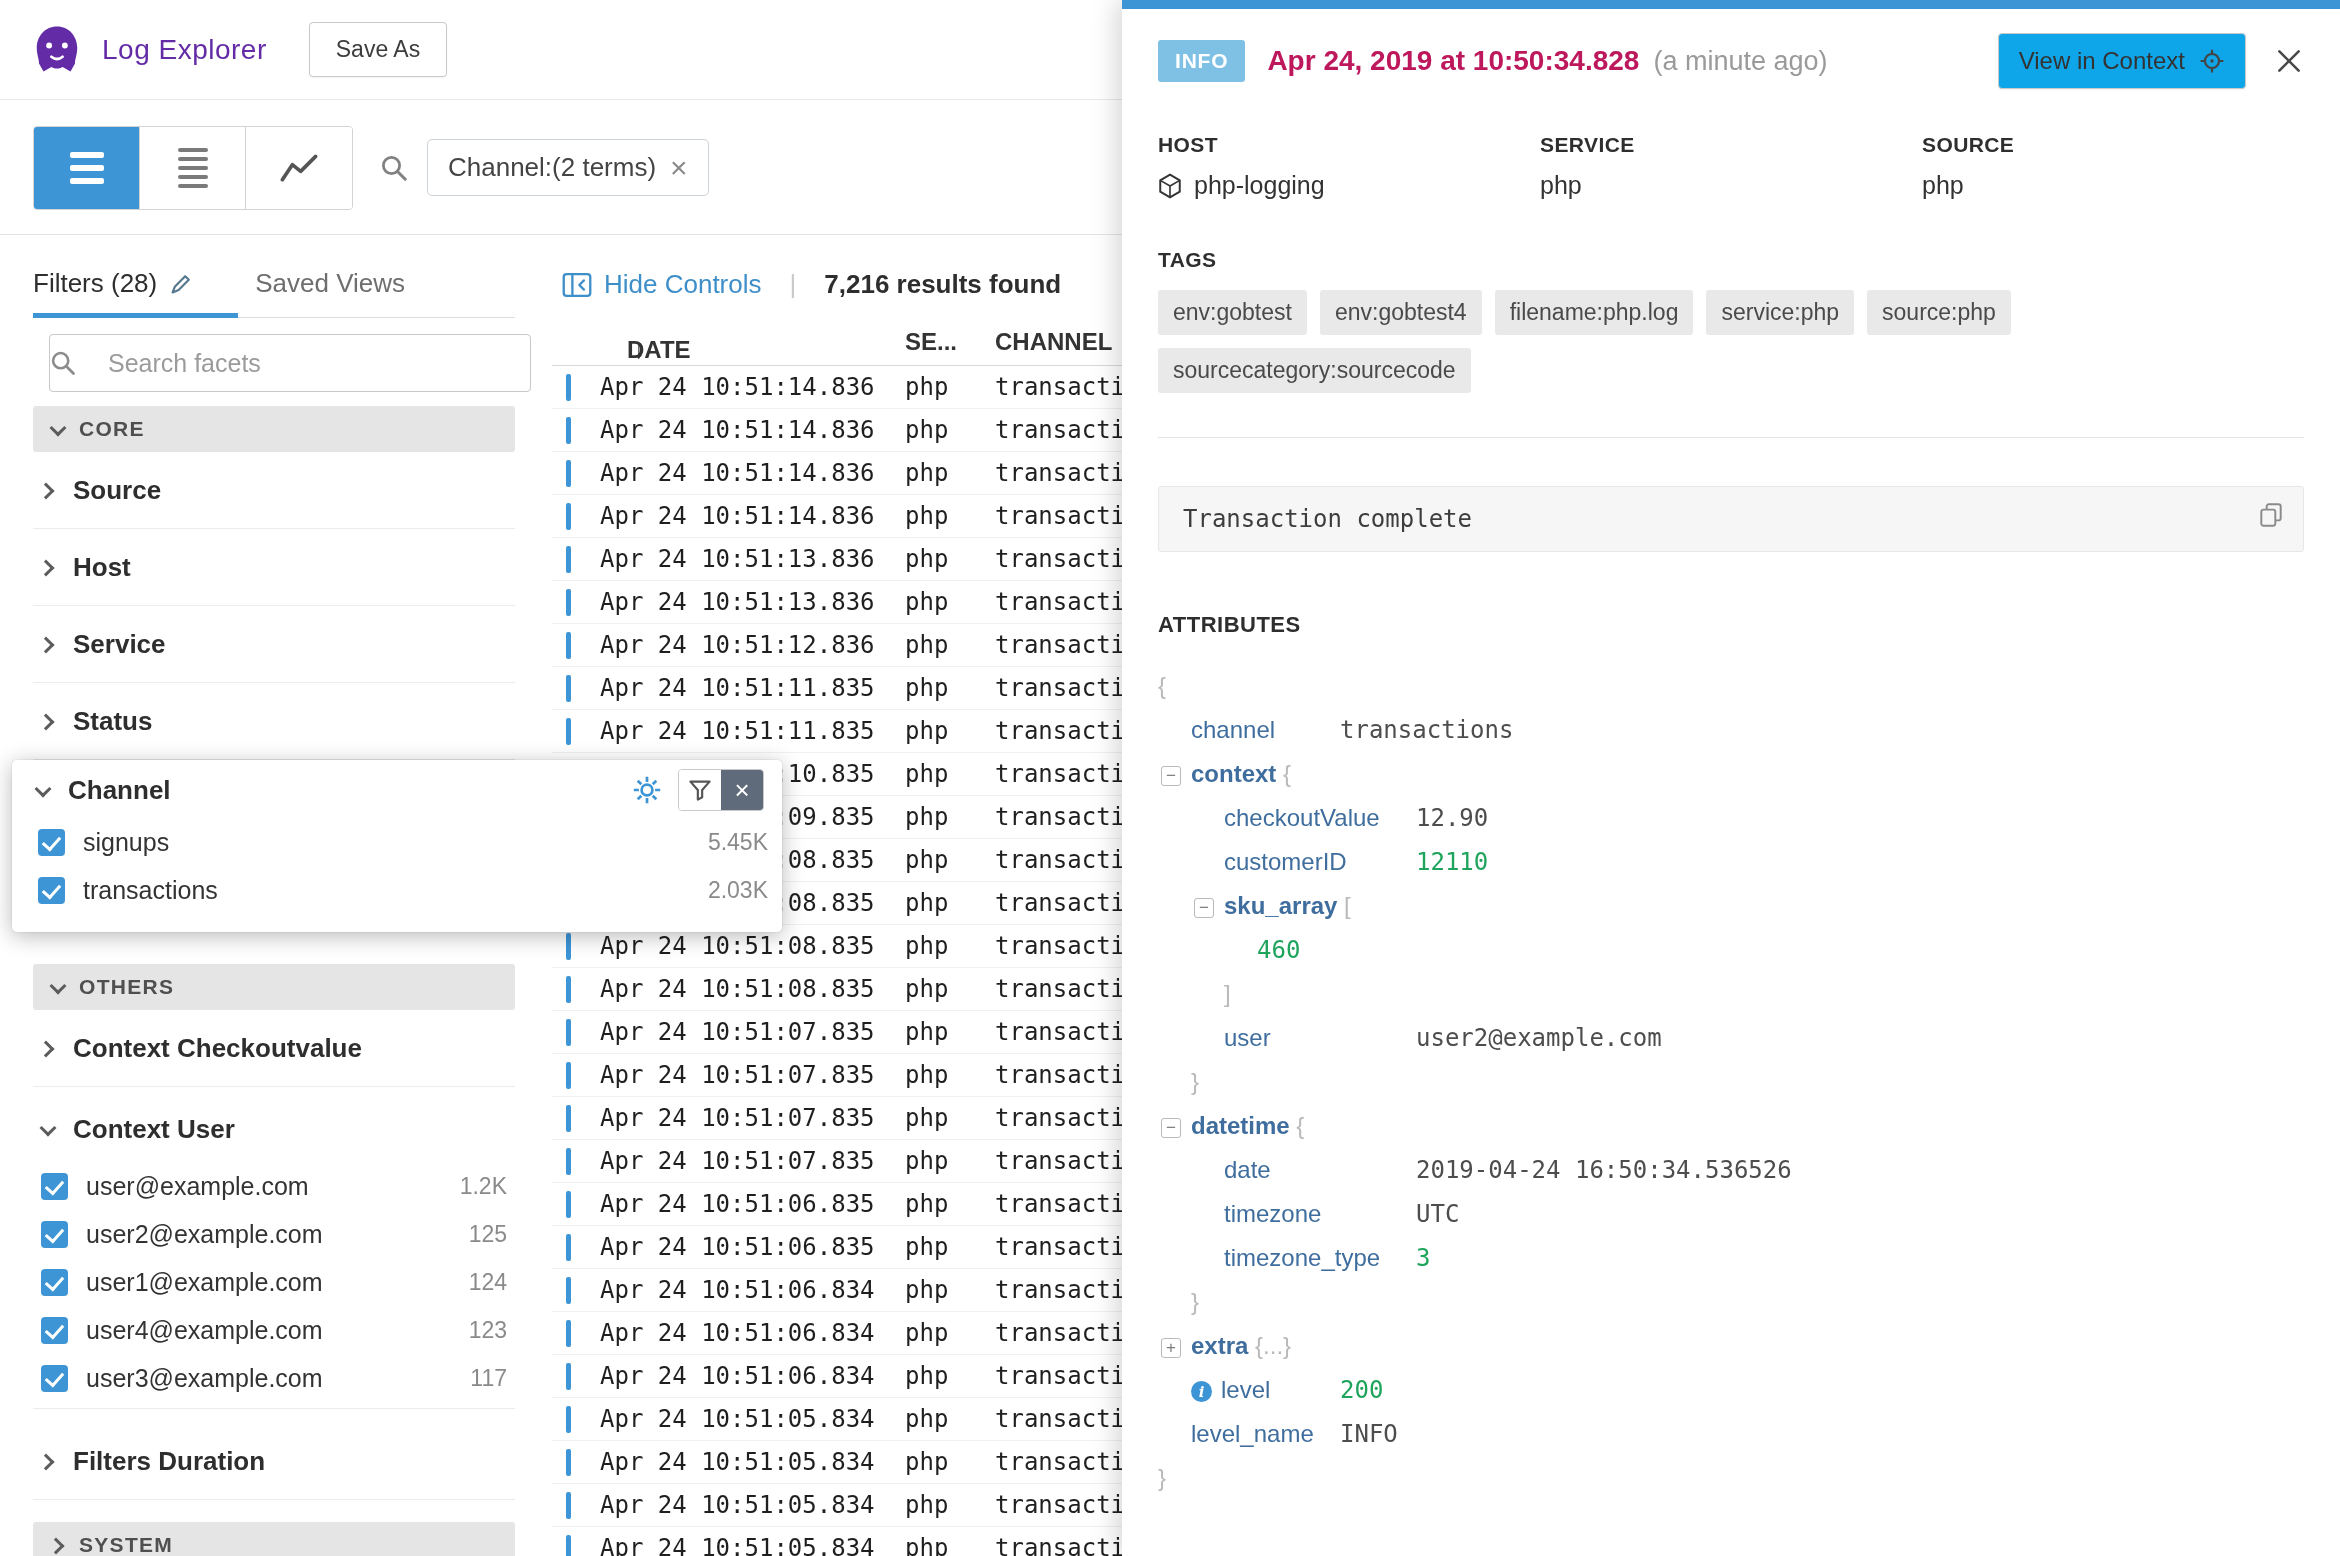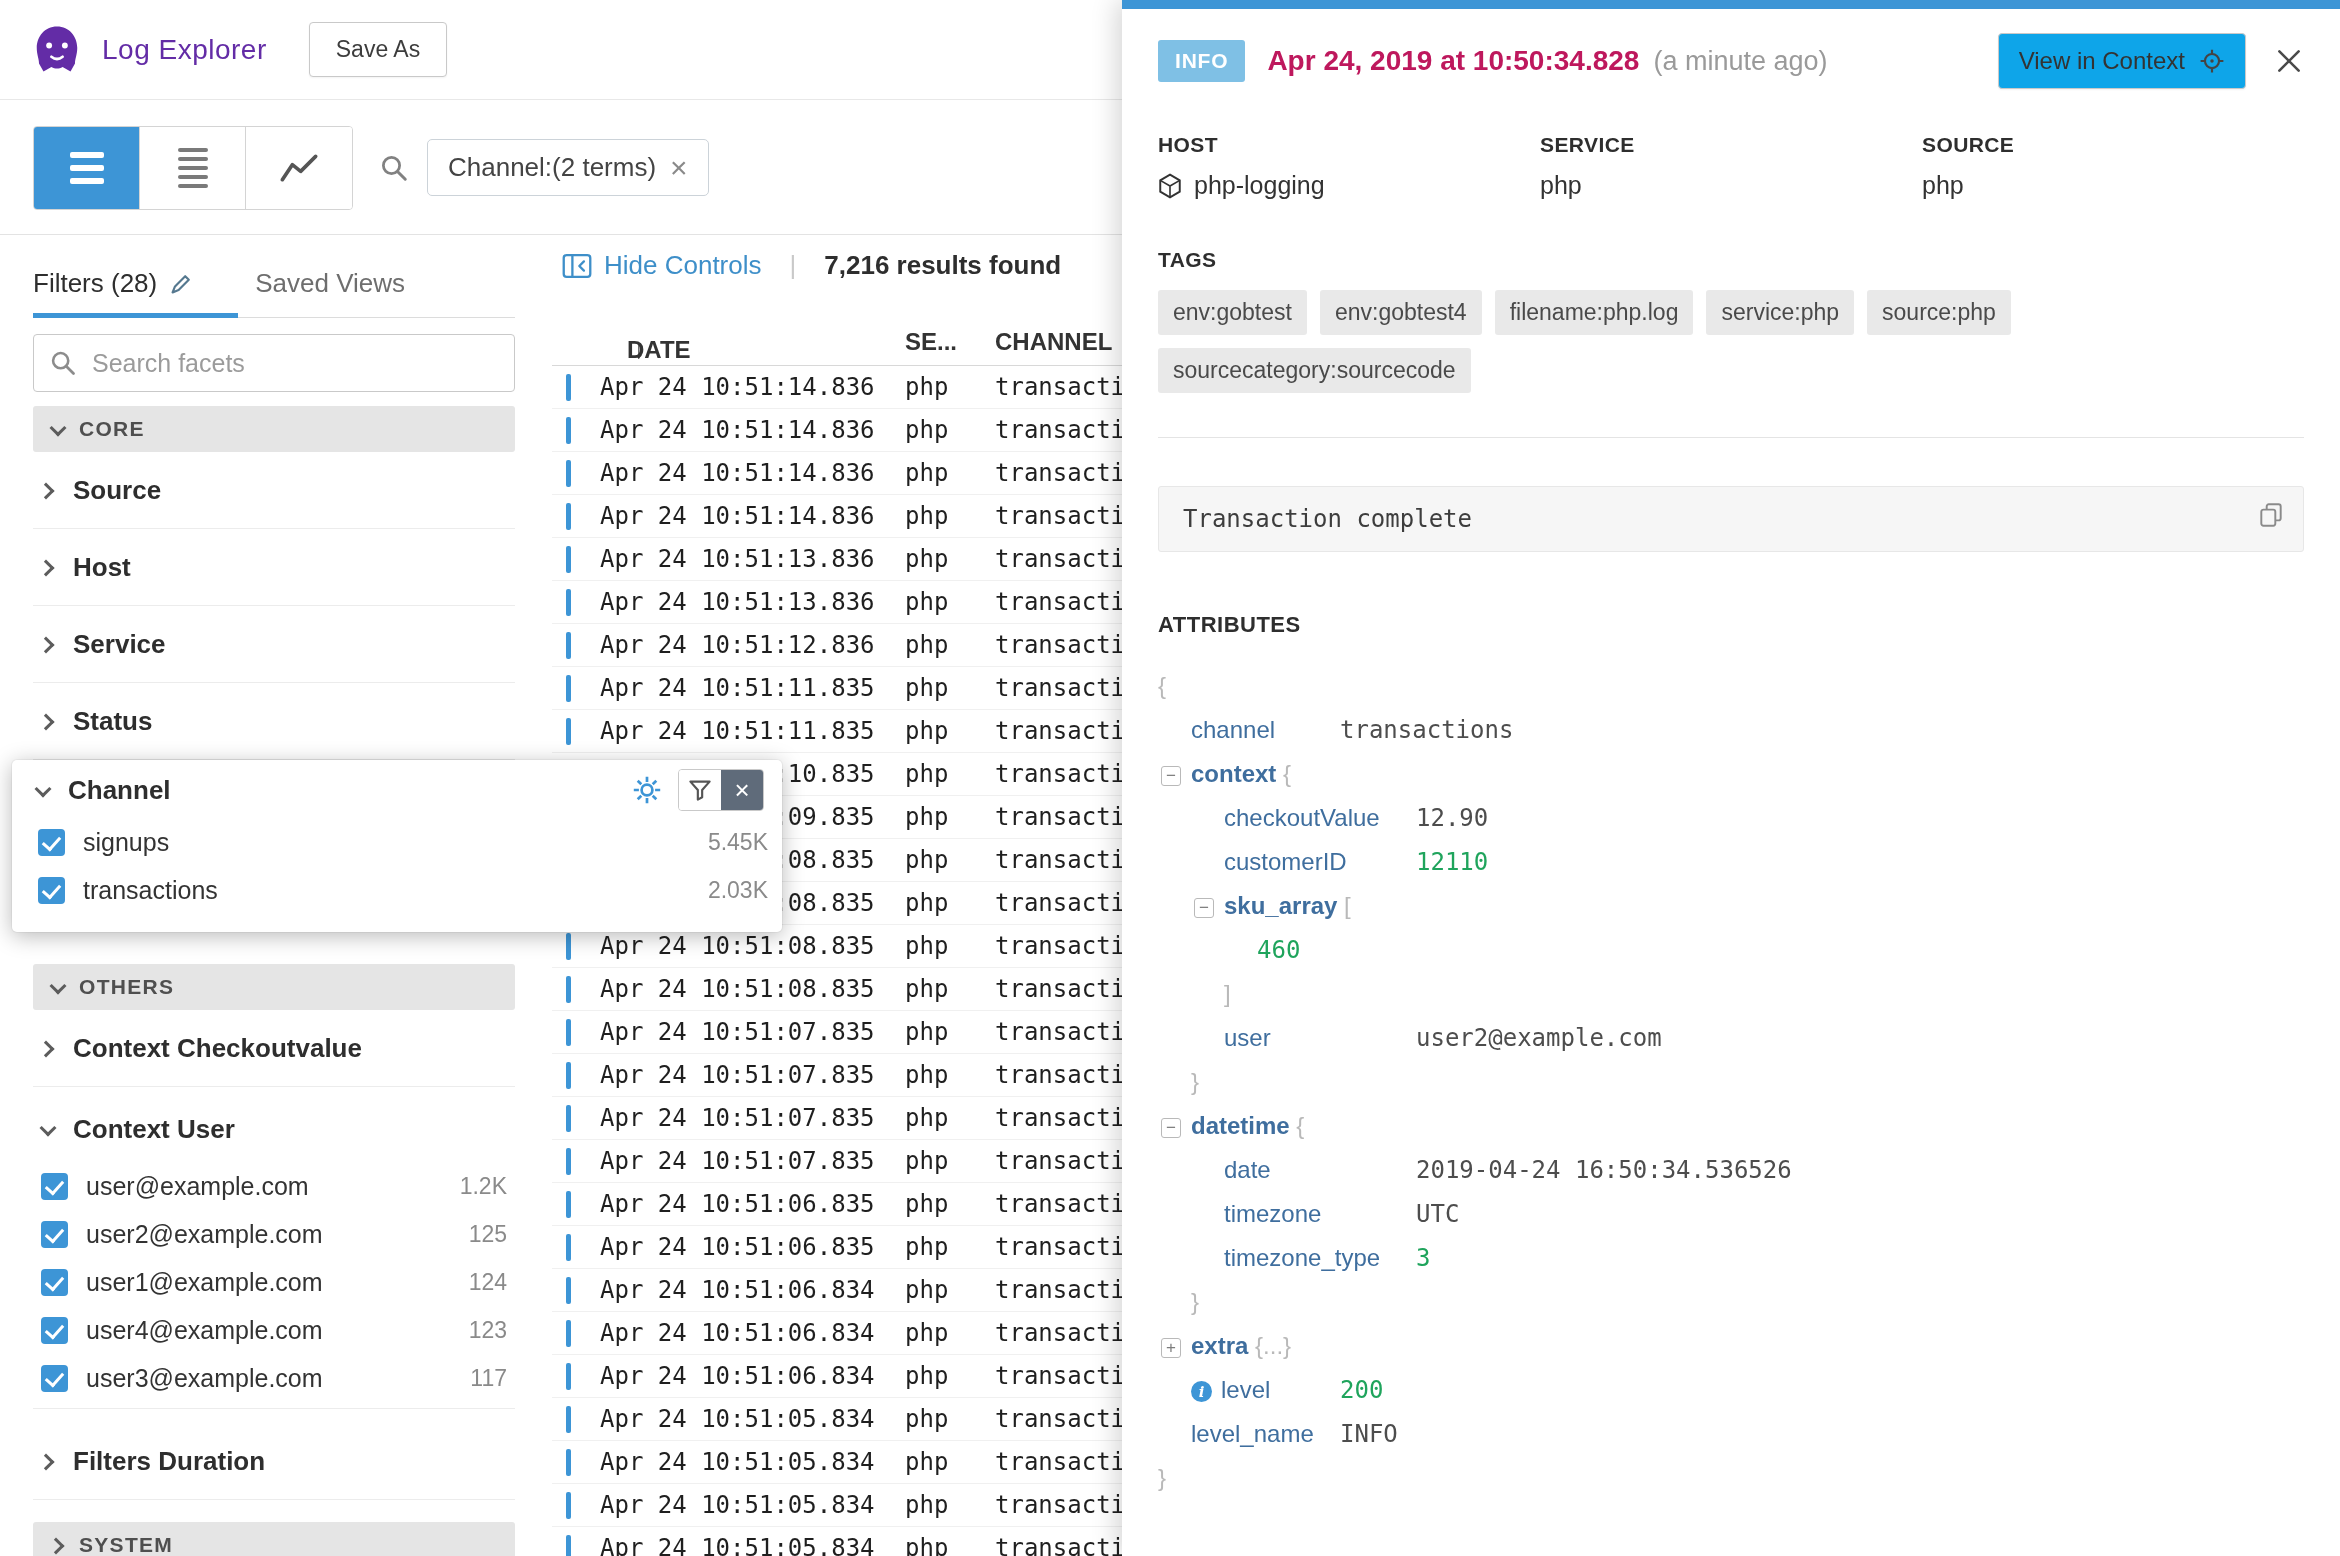--- a/index.html
+++ b/index.html
@@ -36,21 +36,21 @@
 
   
   .sidebar { position:absolute; left:33px; top:250px; width:482px; z-index:2; background:#fff; }
   .tabs { position:relative; height:68px; display:flex; align-items:center; gap:62px; border-bottom:1px solid #dcdcdc; }
   .tab { display:flex; align-items:center; gap:12px; font-size:26px; cursor:pointer; }
   .tab.active { color:#2e2e2e; font-weight:400; }
   .tab.inactive { color:#6e6e6e; }
   .tab-underline { position:absolute; left:0; bottom:-1px; width:205px; height:5px; background:#3d95d6; }
   .facet-search { position:relative; margin-top:16px; }
   .facet-search input { width:100%; height:58px; border:1px solid #c9c9c9; border-radius:4px;
-    padding:0 16px 0 58px; font-size:25px; color:#333; font-family:"Liberation Sans",sans-serif; }
+    padding:0 16px 0 58px; font-size:25px; color:#333; font-family:"Liberation Sans",sans-serif;margin-left:16px; }
   .facet-search input::placeholder { color:#9b9b9b; }
   .facet-search .mag { position:absolute; left:16px; top:15px; }
   .group-bar { margin-top:14px; height:46px; background:#e5e5e5; border-radius:3px;
     display:flex; align-items:center; gap:14px; padding:0 16px; color:#4f4f4f;
     font-size:21px; font-weight:600; letter-spacing:1.3px; cursor:pointer; }
   .facet-row { height:77px; display:flex; align-items:center; gap:18px; padding:0 6px;
     border-bottom:1px solid #ececec; font-size:26px; font-weight:700; color:#2e2e2e; cursor:pointer; }
   .spacer-behind-popup { height:190px; }
   .facet-head { height:66px; display:flex; align-items:center; gap:18px; padding:0 6px;
     font-size:26px; font-weight:700; color:#2e2e2e; margin-top:9px; cursor:pointer; }
@@ -75,21 +75,21 @@
   .popup-title { font-size:26px; font-weight:700; color:#2e2e2e; }
   .popup-controls { margin-left:auto; display:flex; align-items:center; gap:16px; }
   .btn-pair { display:flex; border:1px solid #c9c9c9; border-radius:4px; overflow:hidden; }
   .mini-btn { width:42px; height:40px; display:flex; align-items:center; justify-content:center;
     background:#fff; border:none; cursor:pointer; }
   .mini-btn.dark { background:#5f6b7a; color:#fff; font-size:26px; line-height:1; }
   .popup-rows { padding:4px 6px 0 18px; }
 
   
   .logs { position:absolute; left:552px; top:250px; width:640px; z-index:1; }
-  .log-controls { height:50px; display:flex; align-items:flex-start; gap:28px; padding-left:10px; }
+  .log-controls { height:50px; display:flex; align-items:flex-end; gap:28px; padding-left:10px; }
   .hide-controls { display:flex; align-items:center; gap:12px; color:#3e8fc9; font-size:26px; cursor:pointer; }
   .ctl-sep { color:#c9c9c9; font-size:26px; }
   .results-count { font-size:26px; font-weight:700; color:#2e2e2e; }
   .log-head { position:relative; height:46px; border-bottom:1px solid #d8d8d8; margin-top:20px; }
   .log-head span { position:absolute; top:8px; font-size:24px; font-weight:700; color:#333; }
   .h-date { left:75px; } .h-svc { left:353px; } .h-chan { left:443px; }
   .sort-arrow { color:#333; margin-left:6px; font-weight:400; }
   .log-row { position:relative; height:43px; border-bottom:1px solid #f0f0f0; cursor:pointer; }
   .row-bar { position:absolute; left:14px; top:8px; width:5px; height:27px; background:#3d95d6; border-radius:2px; }
   .log-row .cell { position:absolute; top:7px; font-family:"DejaVu Sans Mono",monospace; font-size:24px; color:#1f1f1f; white-space:nowrap; }

